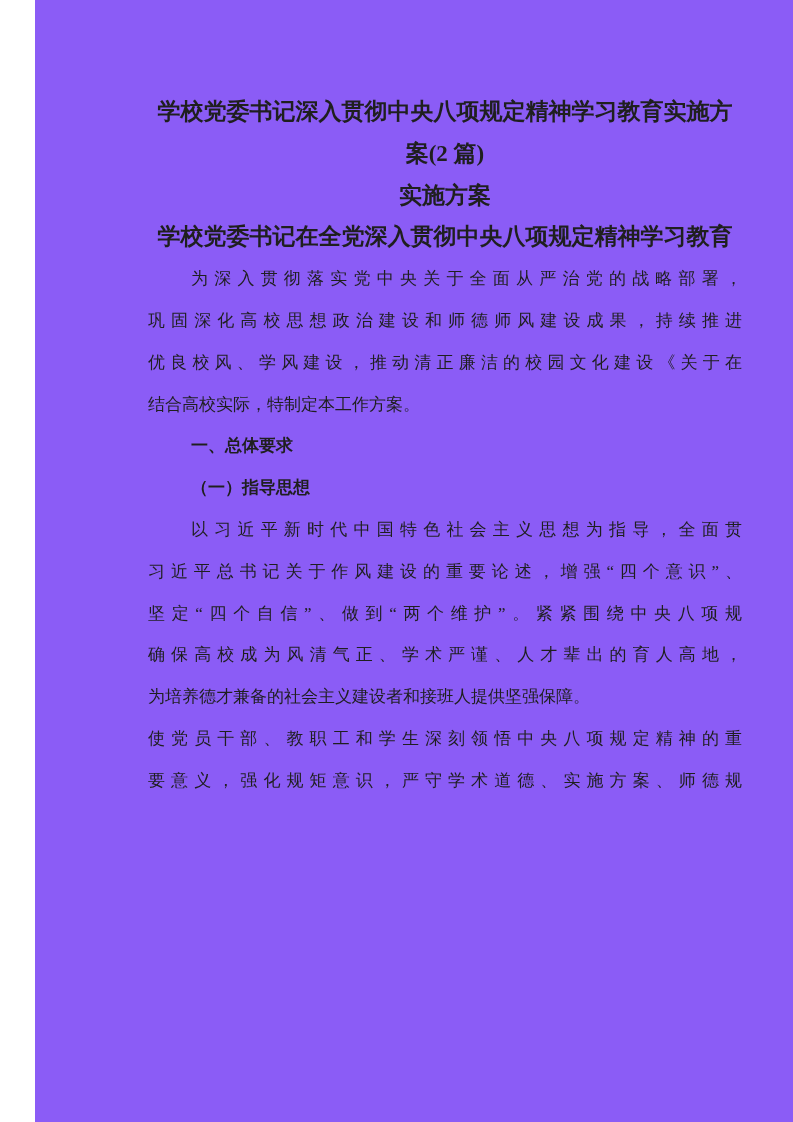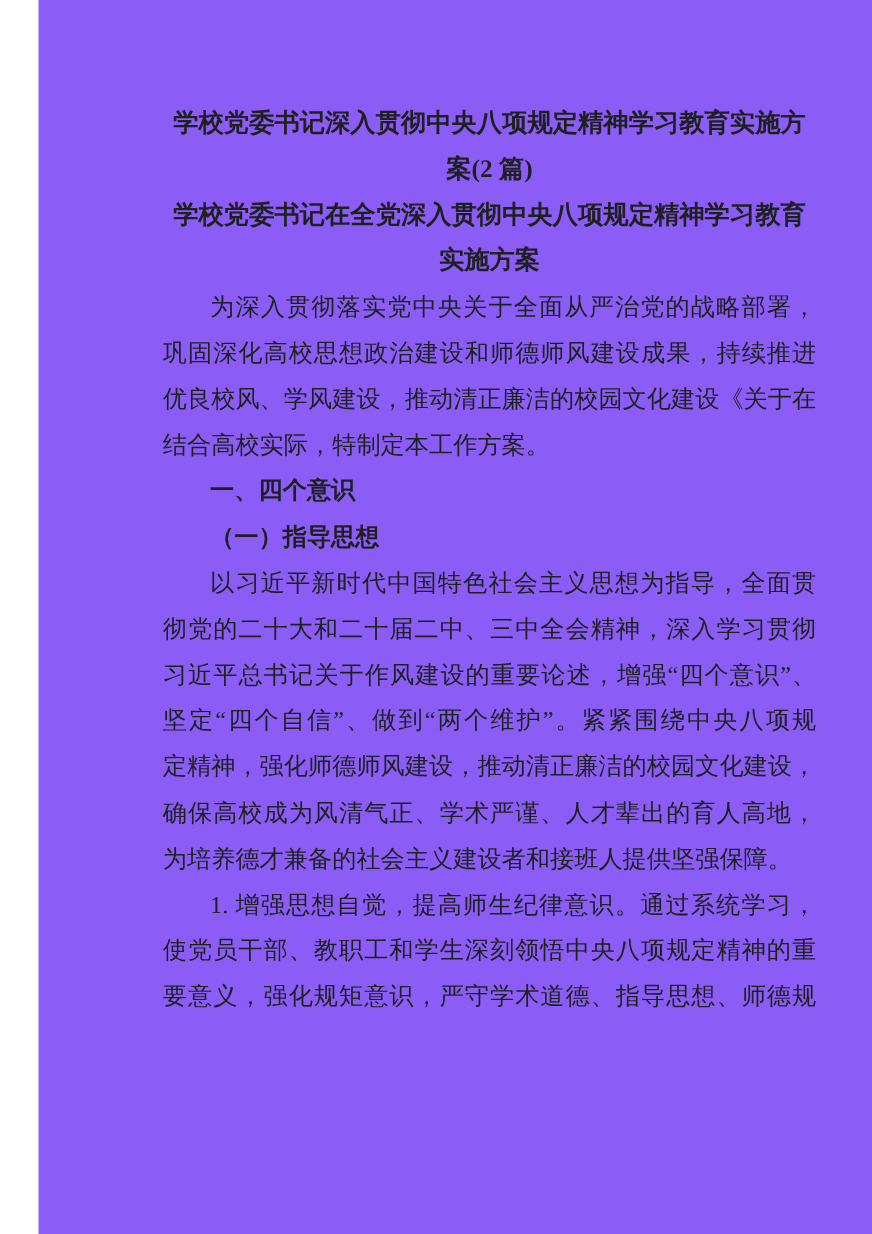--- a/index.html
+++ b/index.html
@@ -20,21 +20,21 @@
     overflow: hidden;
   }
   .title-line {
     font-size: 23px;
     font-weight: 700;
     text-align: center;
     text-align-last: center;
     white-space: nowrap;
   }
   .line {
-    font-size: 22px;
+    font-size: 17px;
     font-weight: 400;
     text-align: justify;
     text-align-last: justify;
   }
   .line.last {
     text-align: center;
     text-align-last: left;
   }
   .line.indent {
     text-indent: 43px;
@@ -44,37 +44,34 @@
   }
 </style>
 </head>
 <body>
 
 <div class="page" style="background: #8b5cf6; color: rgb(31, 31, 31); margin-left: 35px;">
 
   <div class="title-line">学校党委书记深入贯彻中央八项规定精神学习教育实施方</div>
   <div class="title-line">案(2 篇)</div>
 
+  <div class="title-line">实施方案</div>
   <div class="title-line">学校党委书记在全党深入贯彻中央八项规定精神学习教育</div>
-  <div class="title-line">实施方案</div>
 
   <div class="line indent">为深入贯彻落实党中央关于全面从严治党的战略部署，</div>
   <div class="line">巩固深化高校思想政治建设和师德师风建设成果，持续推进</div>
   <div class="line">优良校风、学风建设，推动清正廉洁的校园文化建设《关于在</div>
   <div class="line last">结合高校实际，特制定本工作方案。</div>
 
-  <div class="line last indent bold">一、四个意识</div>
+  <div class="line last indent bold">一、总体要求</div>
   <div class="line last indent bold">（一）指导思想</div>
 
   <div class="line indent">以习近平新时代中国特色社会主义思想为指导，全面贯</div>
-  <div class="line">彻党的二十大和二十届二中、三中全会精神，深入学习贯彻</div>
   <div class="line">习近平总书记关于作风建设的重要论述，增强“四个意识”、</div>
   <div class="line">坚定“四个自信”、做到“两个维护”。紧紧围绕中央八项规</div>
-  <div class="line">定精神，强化师德师风建设，推动清正廉洁的校园文化建设，</div>
   <div class="line">确保高校成为风清气正、学术严谨、人才辈出的育人高地，</div>
   <div class="line last">为培养德才兼备的社会主义建设者和接班人提供坚强保障。</div>
 
 
-  <div class="line indent">1. 增强思想自觉，提高师生纪律意识。通过系统学习，</div>
   <div class="line">使党员干部、教职工和学生深刻领悟中央八项规定精神的重</div>
-  <div class="line">要意义，强化规矩意识，严守学术道德、指导思想、师德规</div>
+  <div class="line">要意义，强化规矩意识，严守学术道德、实施方案、师德规</div>
 
 </div>
 
 </body></html>

